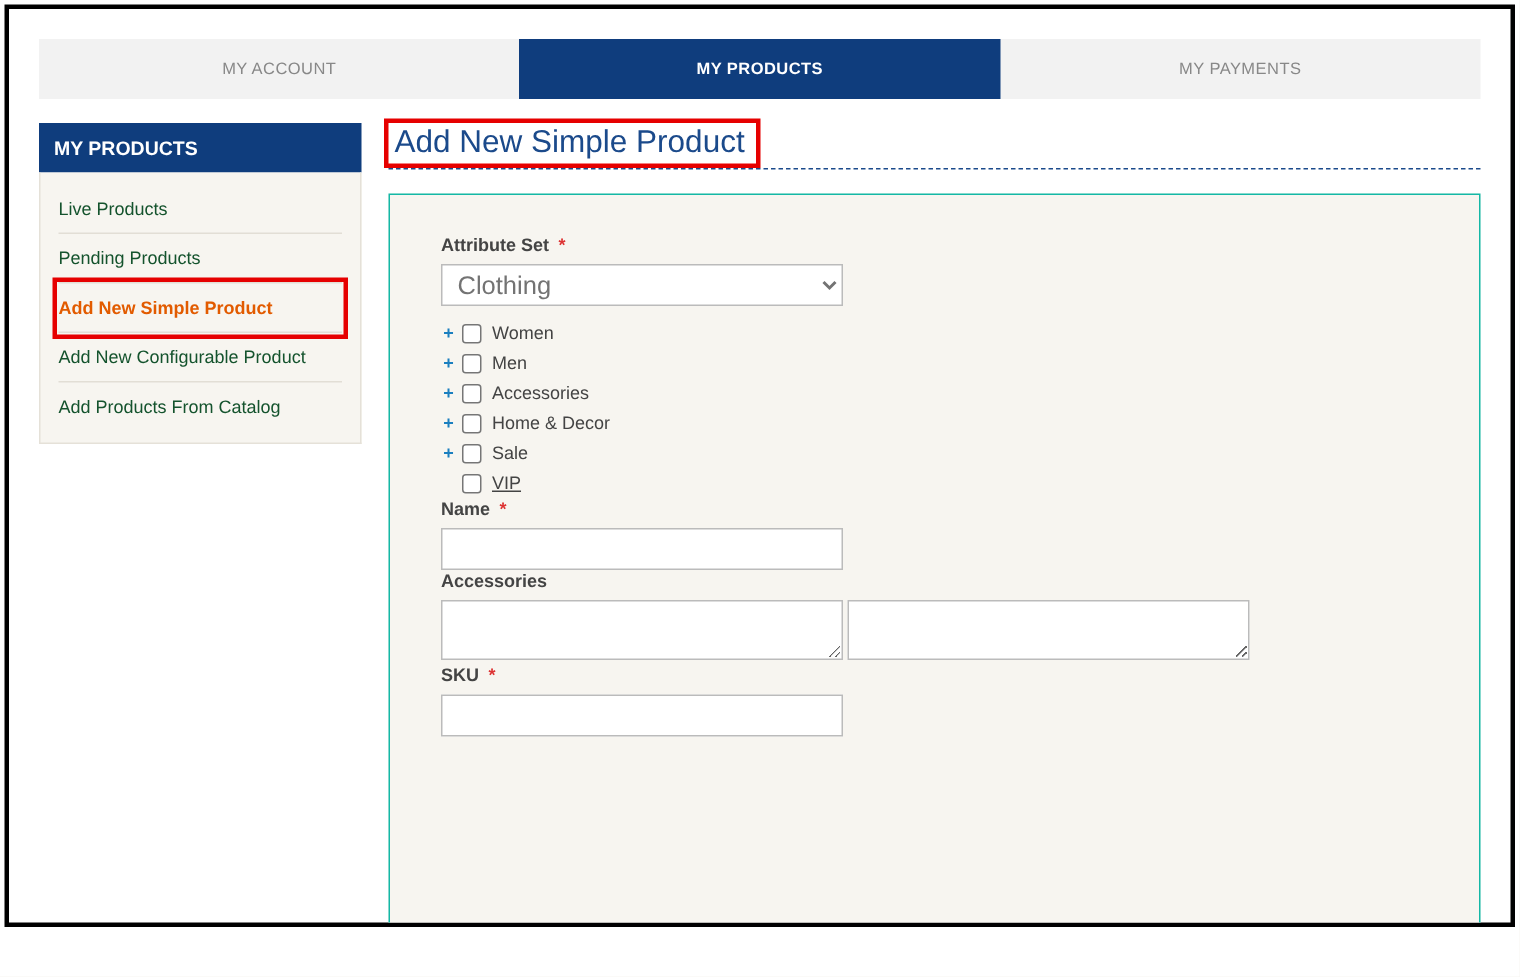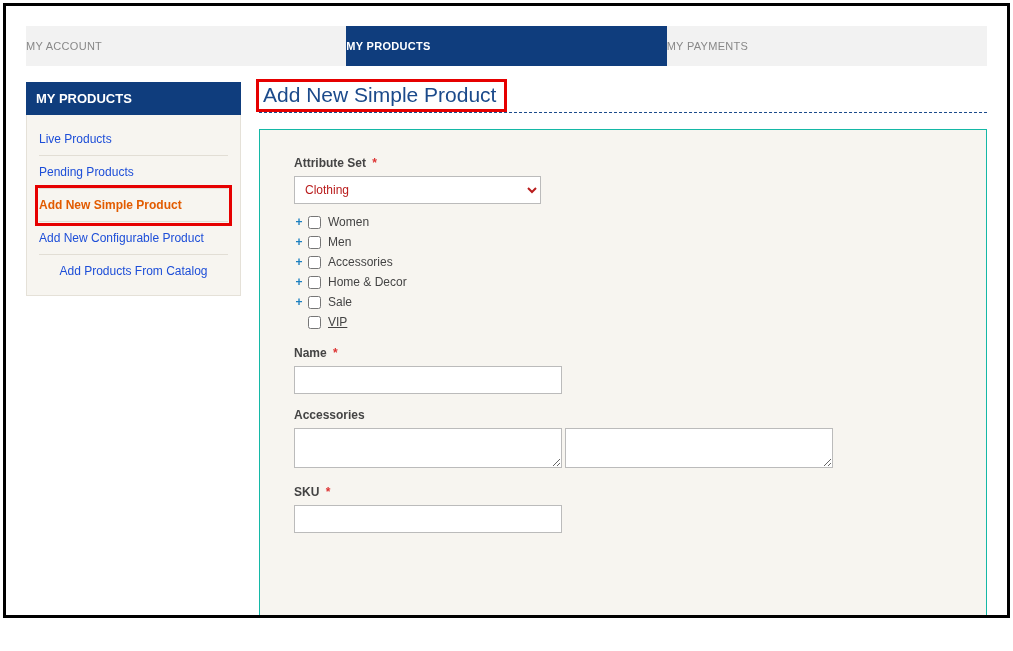--- a/index.html
+++ b/index.html
@@ -18,21 +18,21 @@
       position: relative;
       background: #fff;
     }
     .tabs {
       display: flex;
       background: #f2f2f2;
       margin: 20px 20px 0 20px;
     }
     .tab {
       flex: 1;
-      text-align: left;
+      text-align: center;
       padding: 14px 0;
       font-size: 11px;
       color: #888;
       font-weight: normal;
       letter-spacing: 0.3px;
       cursor: pointer;
     }
     .tab.active {
       background: #0f3d7d;
       color: #fff;
@@ -56,25 +56,25 @@
     }
     .sidebar-body {
       background: #f7f5f0;
       border: 1px solid #e5e1d8;
       border-top: none;
       padding: 8px 12px;
     }
     .sidebar-item {
       border-bottom: 1px solid #e2ded5;
       padding: 9px 0;
-      color: #1d4ed8;
+      color: #14532d;
       font-size: 12px;
       cursor: pointer;
     }
-    .sidebar-item:last-child { border-bottom: none; text-align: center; }
+    .sidebar-item:last-child { border-bottom: none; }
     .sidebar-item.active {
       color: #e25b00;
       font-weight: bold;
       position: relative;
     }
     .highlight-red {
       outline: 3px solid #e60000;
       outline-offset: 1px;
     }
     .main {
@@ -100,32 +100,31 @@
       background: #f7f5f0;
       border: 1px solid #14b8a6;
       padding: 26px 34px;
       min-height: 520px;
     }
     .field-label {
       font-weight: bold;
       color: #444;
       font-size: 12px;
       margin-bottom: 6px;
-      margin-top: 14px;
     }
     .field-label:first-child { margin-top: 0; }
     .req { color: #d33; margin-left: 3px; }
     select.attr-set {
-      width: 247px;
+      width: 268px;
       height: 28px;
       border: 1px solid #bbb;
       background: #fff;
       padding: 0 6px;
-      font-size: 12px;
-      color: #b91c1c;
+      font-size: 17px;
+      color: #737373;
     }
     .tree {
       margin-top: 8px;
       font-size: 12px;
       color: #444;
     }
     .tree-row {
       display: flex;
       align-items: center;
       gap: 4px;

